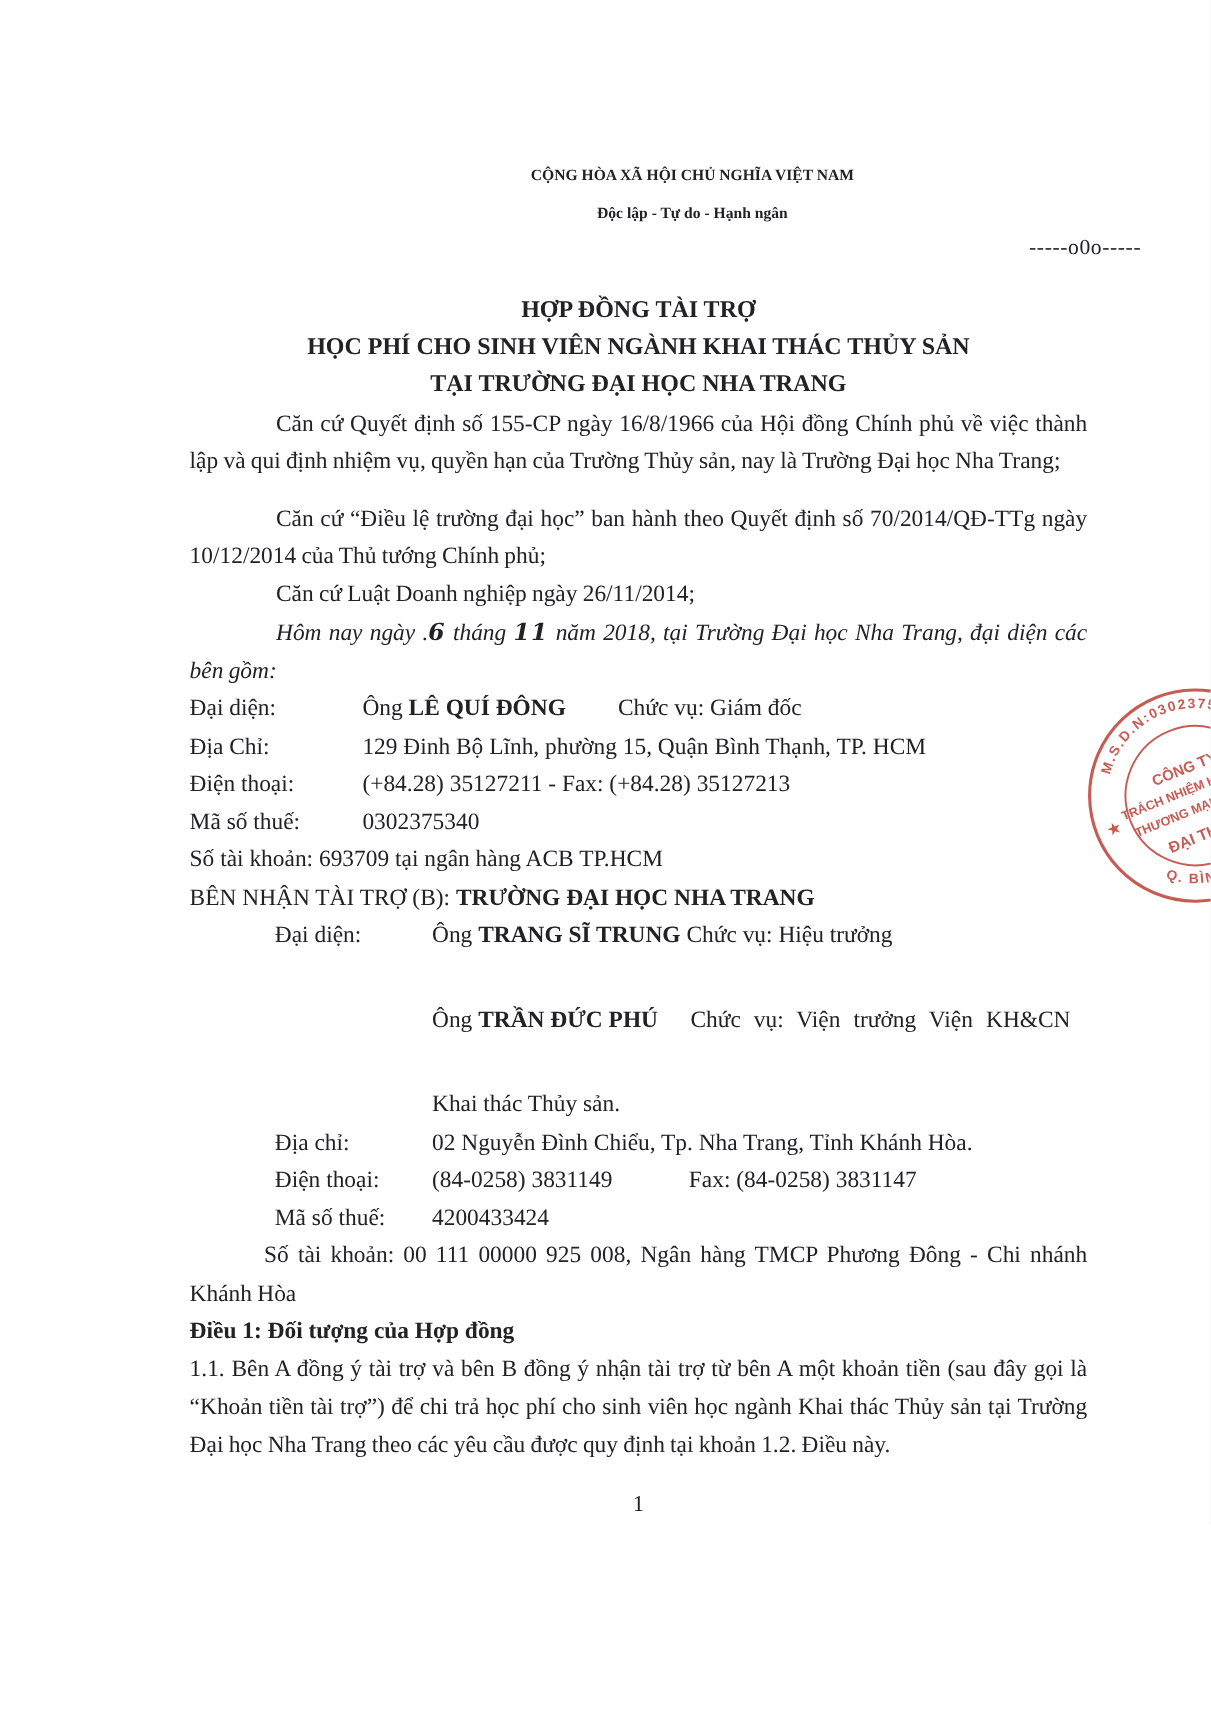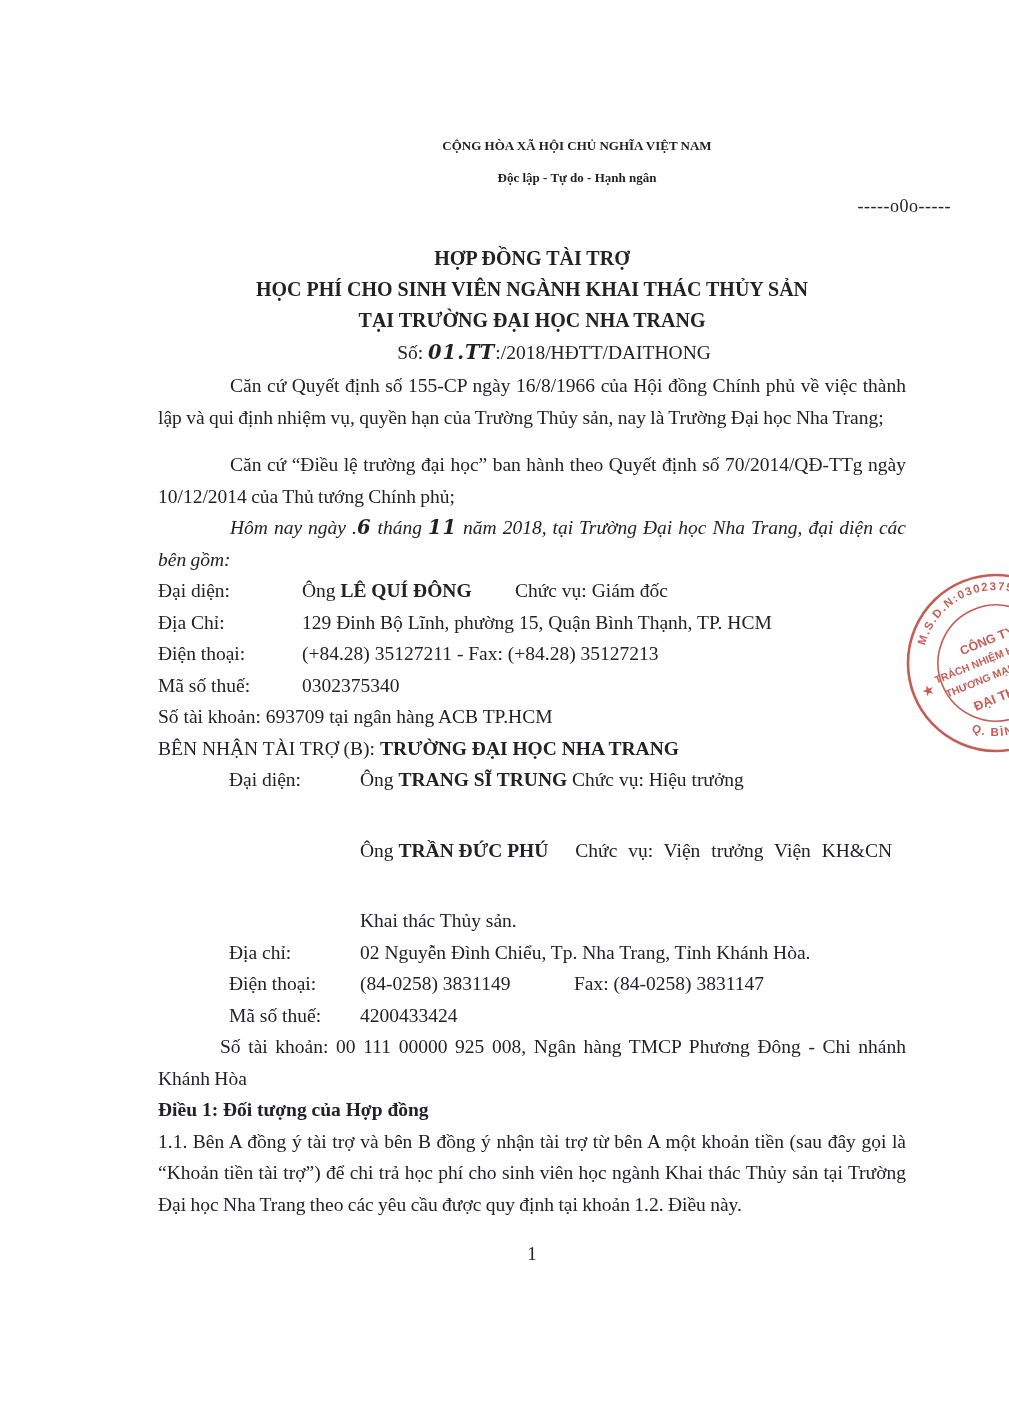--- a/index.html
+++ b/index.html
@@ -50,26 +50,24 @@
       <div class="nat-motto">Độc lập - Tự do - Hạnh ngân</div>
       <div class="nat-sep">-----o0o-----</div>
     </div>
 
     <div class="title-block center">
       <div class="title-line">HỢP ĐỒNG TÀI TRỢ</div>
       <div class="title-line">HỌC PHÍ CHO SINH VIÊN NGÀNH KHAI THÁC THỦY SẢN</div>
       <div class="title-line">TẠI TRƯỜNG ĐẠI HỌC NHA TRANG</div>
     </div>
 
-    <div class="doc-no center">
-      <span>Số: </span><span class="hand">01.TT</span><span>:/2018/HĐTT/DAITHONG</span>
-    </div>
 
     <p class="para" style="margin:2px 0 16px 0;">Căn cứ Quyết định số 155-CP ngày 16/8/1966 của Hội đồng Chính phủ về việc thành lập và qui định nhiệm vụ, quyền hạn của Trường Thủy sản, nay là Trường Đại học Nha Trang;</p>
     <p class="para" style="margin:0;">Căn cứ “Điều lệ trường đại học” ban hành theo Quyết định số 70/2014/QĐ-TTg ngày 10/12/2014 của Thủ tướng Chính phủ;</p>
+    <p class="para" style="margin:0;">Căn cứ Luật Doanh nghiệp ngày 26/11/2014;</p>
 
     <p class="para it" style="margin:0;"><span>Hôm nay ngày .</span><span class="hand">6</span><span> tháng </span><span class="hand">11</span><span> năm 2018, tại Trường Đại học Nha Trang, đại diện các bên gồm:</span></p>
 
     <div class="row">
       <span class="lab-a">Đại diện:</span>
       <span class="val-a-rep"><span>Ông </span><span class="b">LÊ QUÍ ĐÔNG</span></span>
       <span>Chức vụ: Giám đốc</span>
     </div>
     <div class="row">
       <span class="lab-a">Địa Chỉ:</span>

